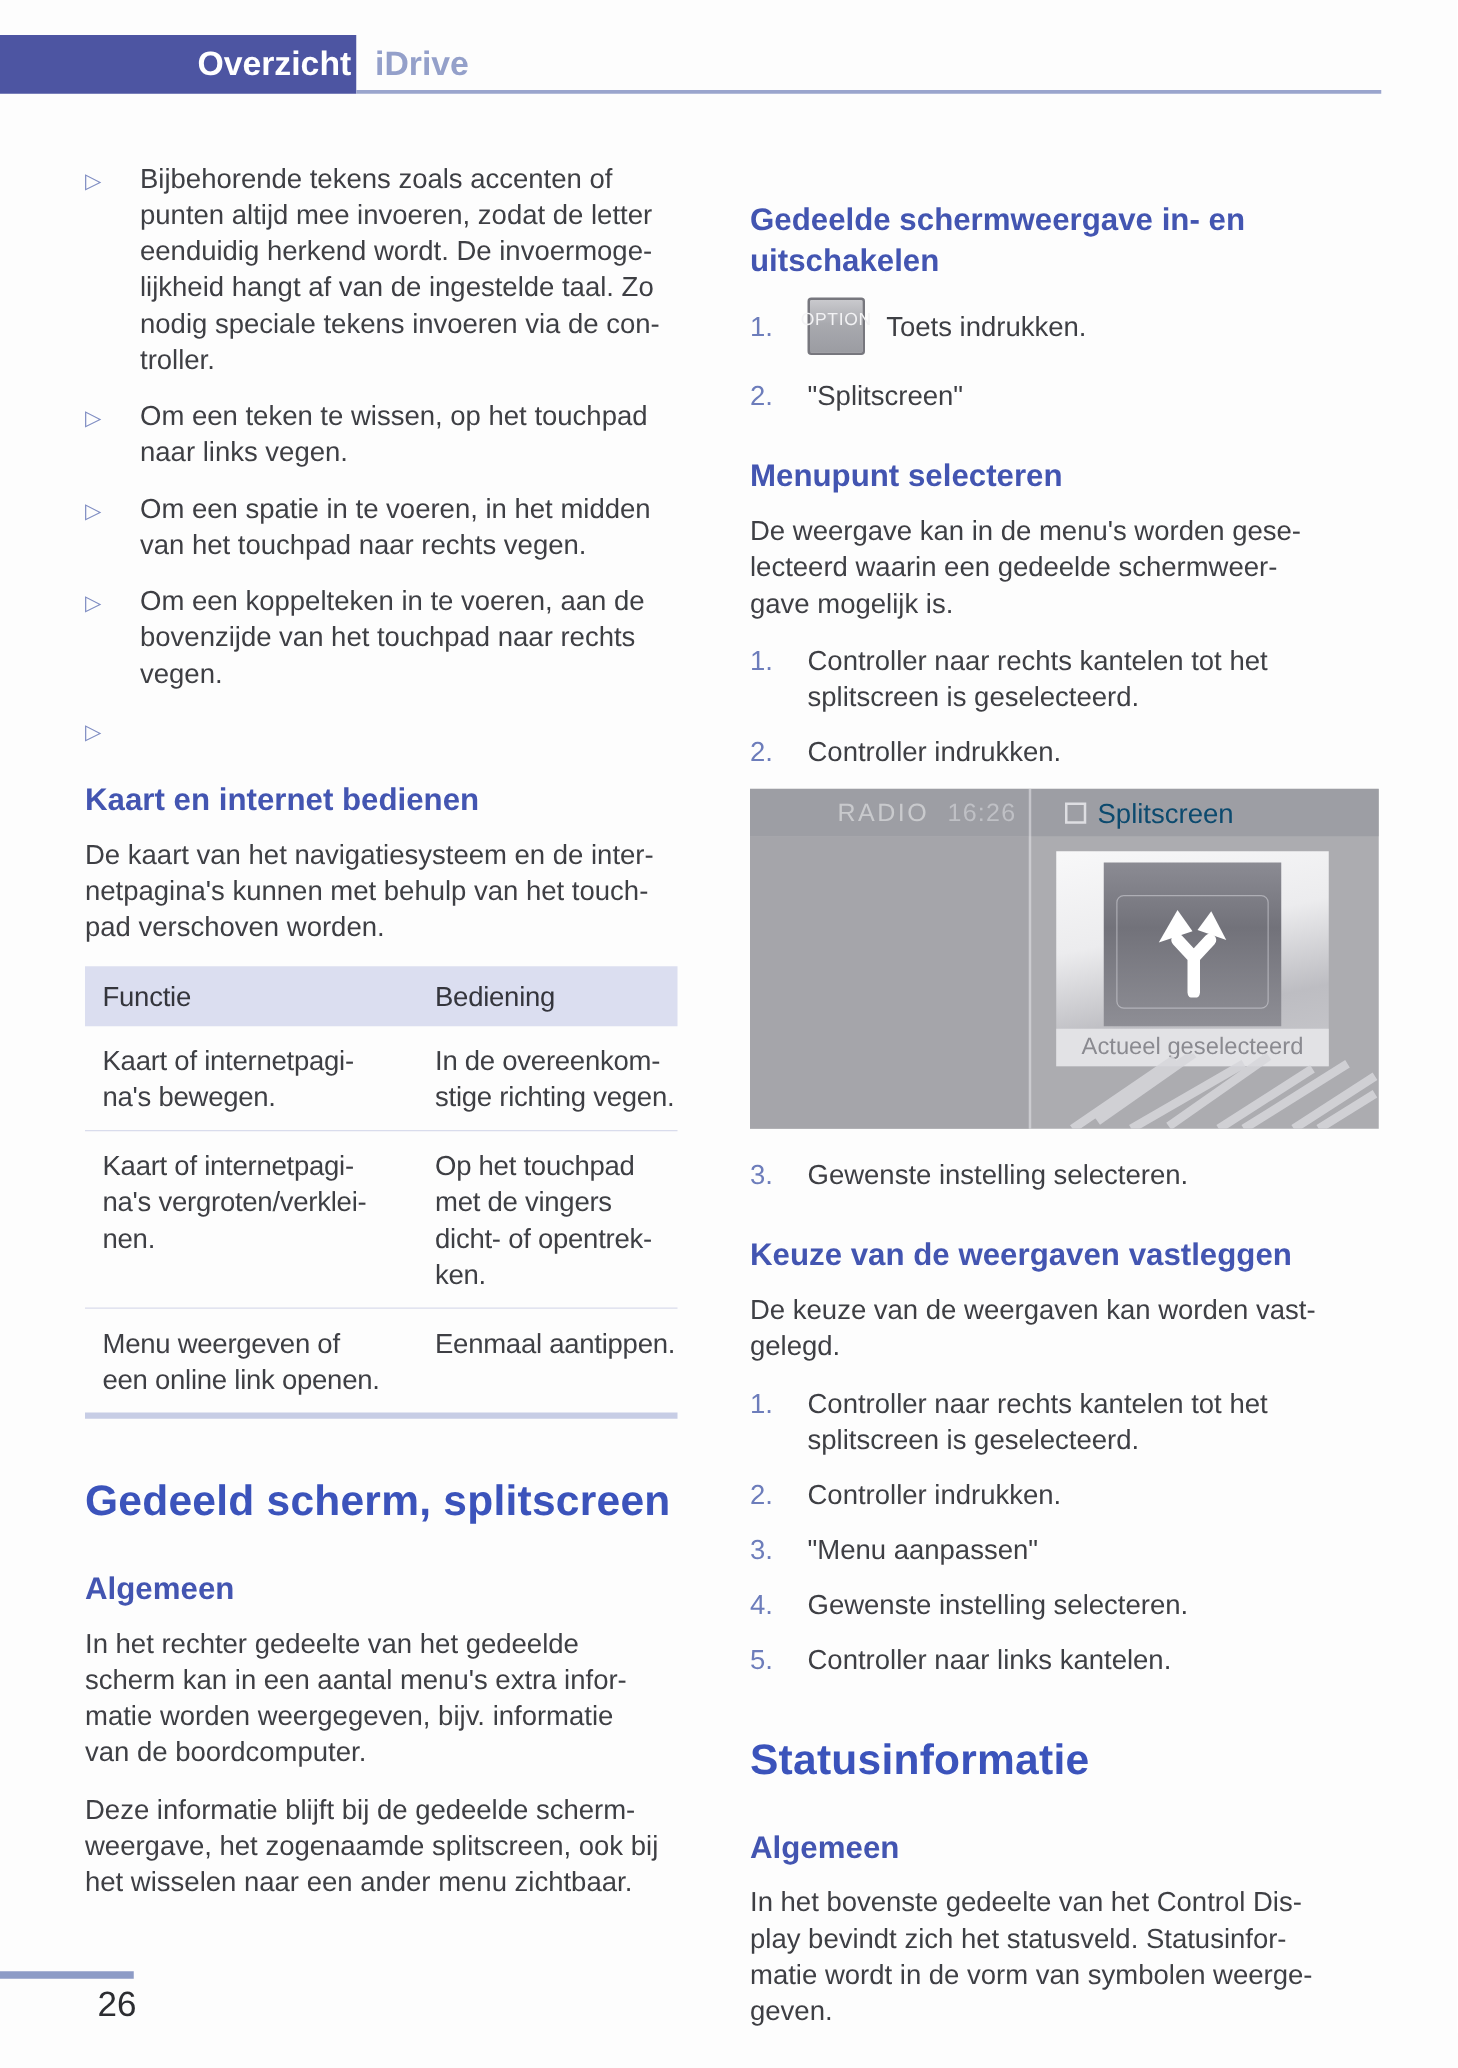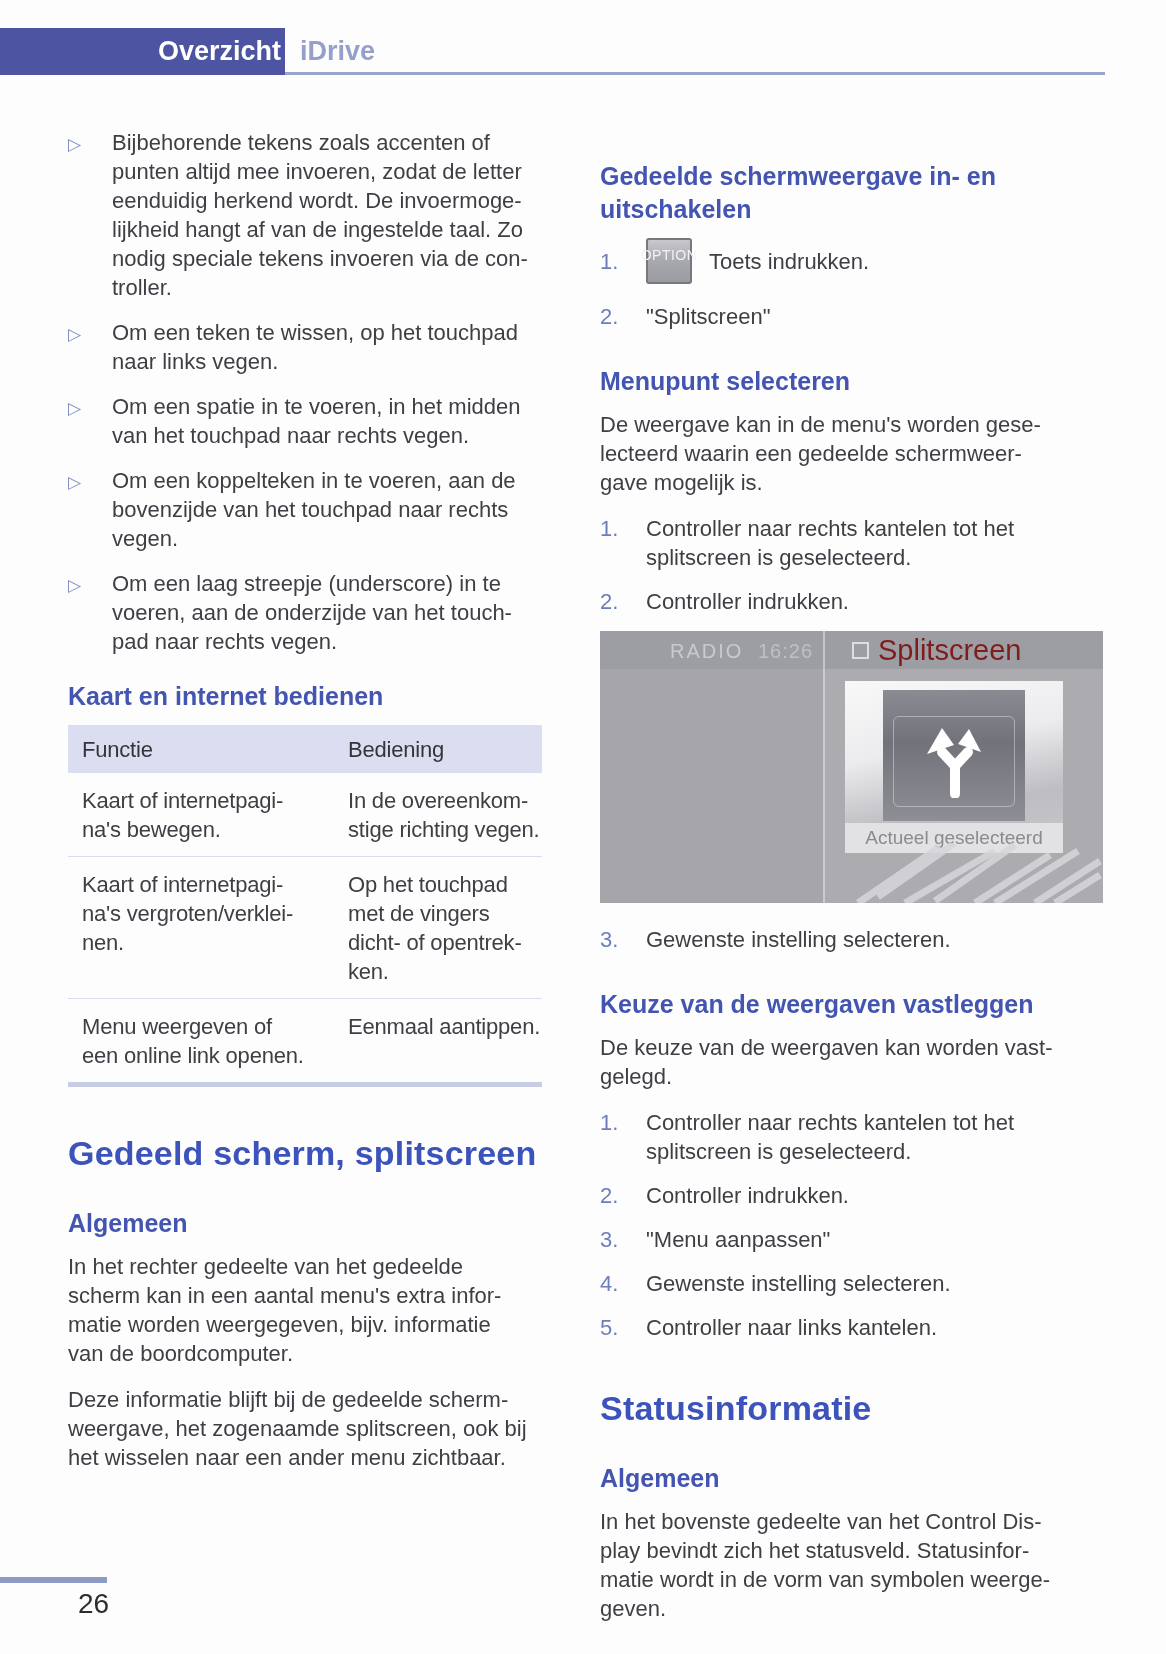--- a/index.html
+++ b/index.html
@@ -47,21 +47,21 @@
   .mt-sec{margin-top:34px;}
   
   .fig{position:relative;width:503px;height:272px;background:#acacb0;margin:14px 0 22px 0;overflow:hidden;}
   .fig-leftarea{position:absolute;left:0;top:38px;width:223px;height:234px;background:#a5a5aa;}
   .fig-head{position:absolute;left:0;top:0;width:100%;height:38px;background:#9d9ea4;}
   .fig-radio{position:absolute;left:70px;top:6px;font-size:20px;color:#c9cacd;letter-spacing:2px;}
   .fig-time{position:absolute;left:158px;top:6px;font-size:20px;color:#bfc0c5;letter-spacing:1px;}
   .fig-vline{position:absolute;left:223px;top:0;width:2px;height:272px;background:rgba(230,230,234,.55);}
   .fig-righthead{position:absolute;left:252px;top:5px;display:flex;align-items:center;}
   .fig-checkbox{display:inline-block;width:13px;height:13px;border:2px solid #dedee2;margin-right:9px;}
-  .fig-righthead span.lbl{font-size:29px;color:#7f1d1d;}
+  .fig-righthead span.lbl{font-size:22px;color:#0c4a6e;}
   .fig-panel{position:absolute;left:245px;top:50px;width:218px;height:172px;
     background:linear-gradient(168deg,#f8f8f9 0%,#ececee 38%,#bdbdc2 70%,#c8c8cc 100%);}
   .fig-tile{position:absolute;left:38px;top:9px;width:142px;height:131px;
     background:linear-gradient(180deg,#8b8b93 0%,#72727a 40%,#8e8e95 100%);}
   .tile-outline{position:absolute;left:10px;top:26px;right:10px;bottom:14px;
     border:1px solid rgba(222,222,227,.5);border-radius:6px;}
   .y-arrow{position:absolute;left:36px;top:24px;}
   .fig-caption{position:absolute;left:0;right:0;bottom:0;height:30px;background:#e2e2e5;
     font-size:19px;color:#8a8a90;text-align:center;line-height:30px;}
   .fig-wire{position:absolute;left:250px;bottom:0;}
@@ -102,27 +102,27 @@
 van het touchpad naar rechts vegen.</span>
         </li>
       <li>
           <span class="tri">▷</span>
           <span class="pre">Om een koppelteken in te voeren, aan de
 bovenzijde van het touchpad naar rechts
 vegen.</span>
         </li>
       <li>
           <span class="tri">▷</span>
-          <span class="pre">Om een laag streepje (underscore) in te
-voeren, aan de onderzijde van het touch-
-pad naar rechts vegen.</span>
         </li>
     </ul>
 
     <h3 class="mt-map">Kaart en internet bedienen</h3>
+    <p class="pre">De kaart van het navigatiesysteem en de inter-
+netpagina's kunnen met behulp van het touch-
+pad verschoven worden.</p>
 
     <div class="ftable">
       <div class="trow thead">
         <span>Functie</span>
         <span>Bediening</span>
       </div>
       <div class="trow">
         <span class="pre">Kaart of internetpagi-
 na's bewegen.</span>
         <span class="pre">In de overeenkom-

